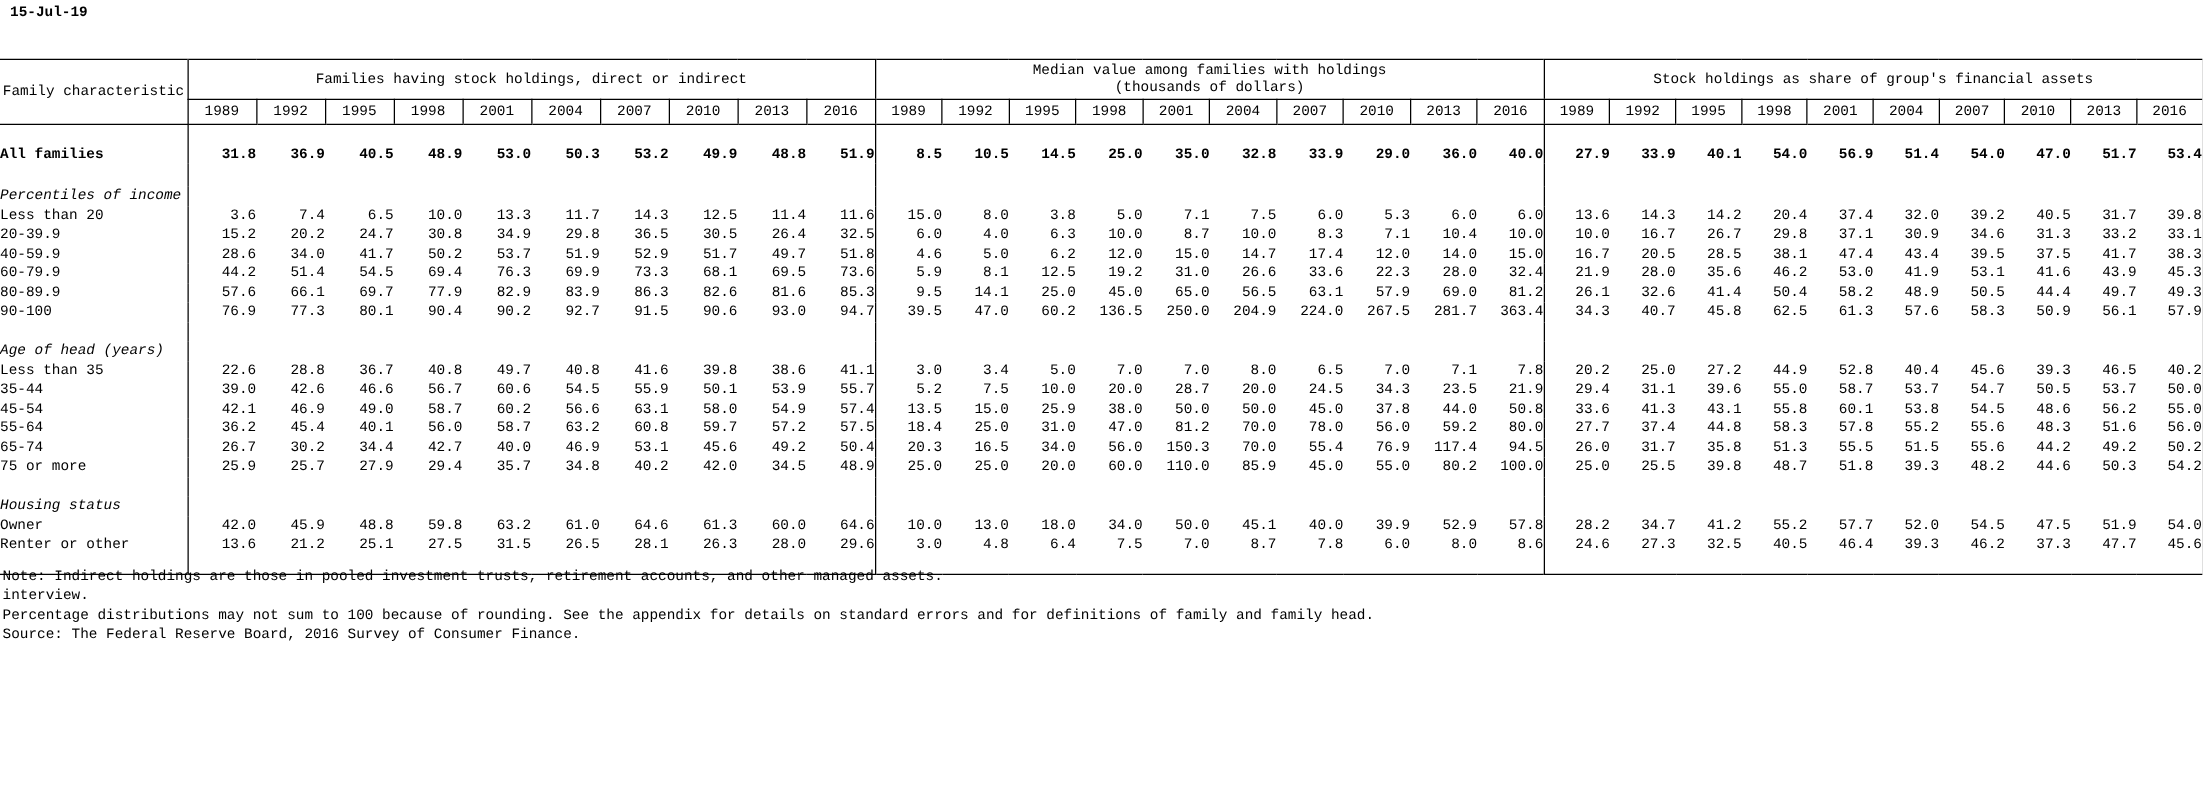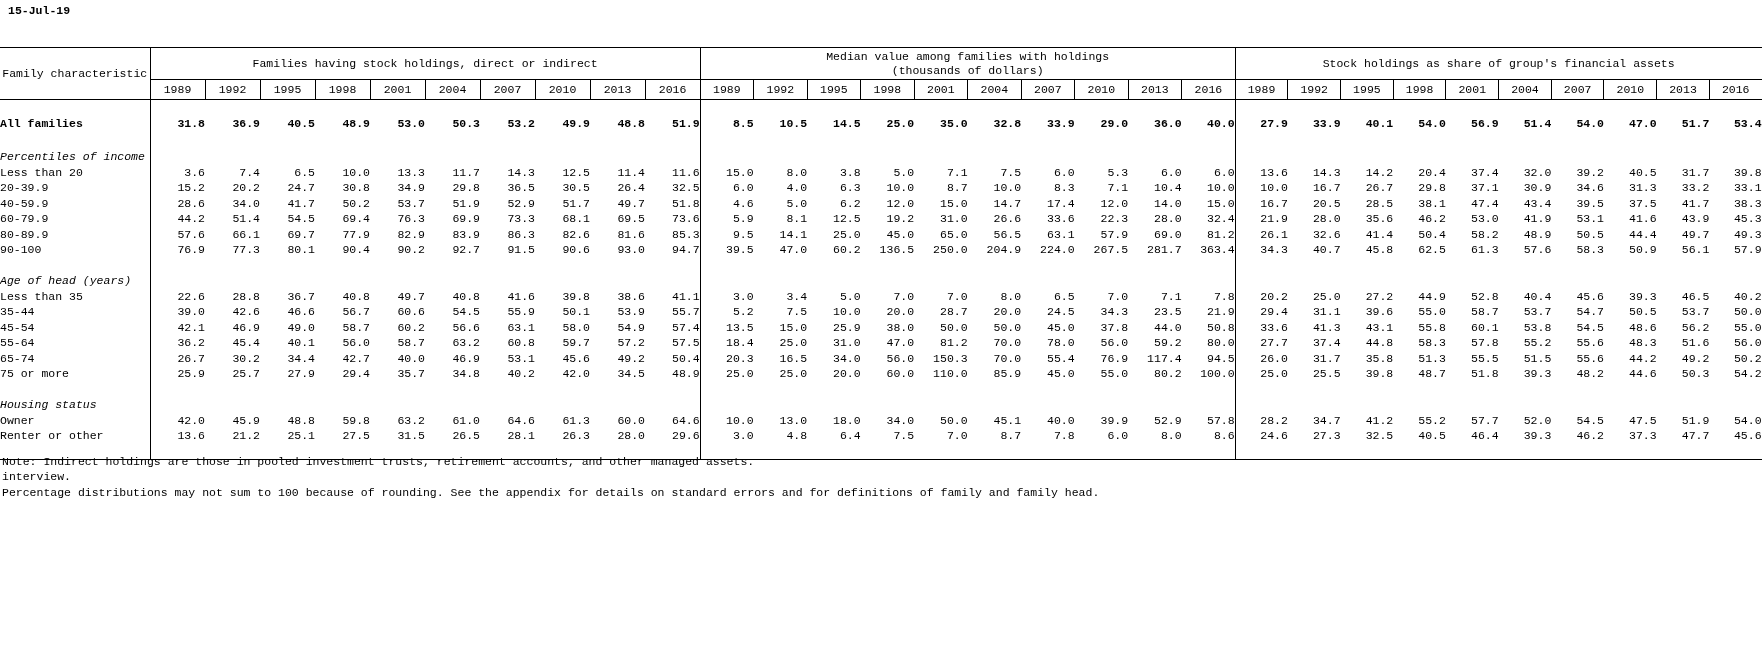--- a/index.html
+++ b/index.html
@@ -873,14 +873,15 @@
           <td class="num"></td>
           <td class="num"></td>
         </tr>
       </tbody>
   </table>
 
   <div id="notes">
       <div>Note: Indirect holdings are those in pooled investment trusts, retirement accounts, and other managed assets.</div>
       <div>interview.</div>
       <div>Percentage distributions may not sum to 100 because of rounding. See the appendix for details on standard errors and for definitions of family and family head.</div>
+      <div>Source: The Federal Reserve Board, 2016 Survey of Consumer Finance.</div>
     </div>
 </div>
 
 </body></html>

